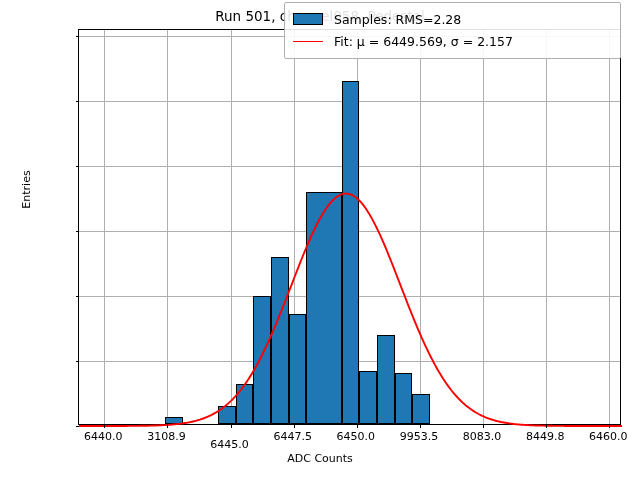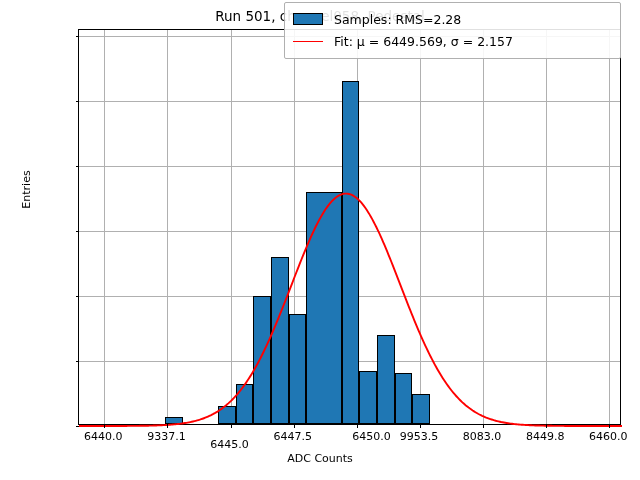--- a/index.html
+++ b/index.html
@@ -132,24 +132,24 @@
         <div class="xtick-mark" style="left: 277.81px;"></div>
         <div class="xtick-mark" style="left: 340.95px;"></div>
         <div class="xtick-mark" style="left: 404.09px;"></div>
         <div class="xtick-mark" style="left: 467.23px;"></div>
         <div class="xtick-mark" style="left: 530.37px;"></div>
       </div>
   </div>
 
   <div id="ticklabels">
       <div class="xtick-label" style="left: 68.2558px;">6440.0</div>
-      <div class="xtick-label" style="left: 131.395px;">9337.1</div>
+      <div class="xtick-label" style="left: 131.395px;">3108.9</div>
       <div class="xtick-label" style="left: 194.535px; margin-top: 8px;">6445.0</div>
       <div class="xtick-label" style="left: 257.674px;">6447.5</div>
-      <div class="xtick-label" style="left: 320.814px; text-align: right;">6450.0</div>
+      <div class="xtick-label" style="left: 320.814px;">6450.0</div>
       <div class="xtick-label" style="left: 383.953px;">9953.5</div>
       <div class="xtick-label" style="left: 447.093px;">8083.0</div>
       <div class="xtick-label" style="left: 510.233px;">8449.8</div>
       <div class="xtick-label" style="left: 573.372px;">6460.0</div>
     </div>
 
   <div class="legend">
     <div class="legrow">
       <span class="swatch-patch"></span>
       <span class="legtext">Samples: RMS=2.28</span>

